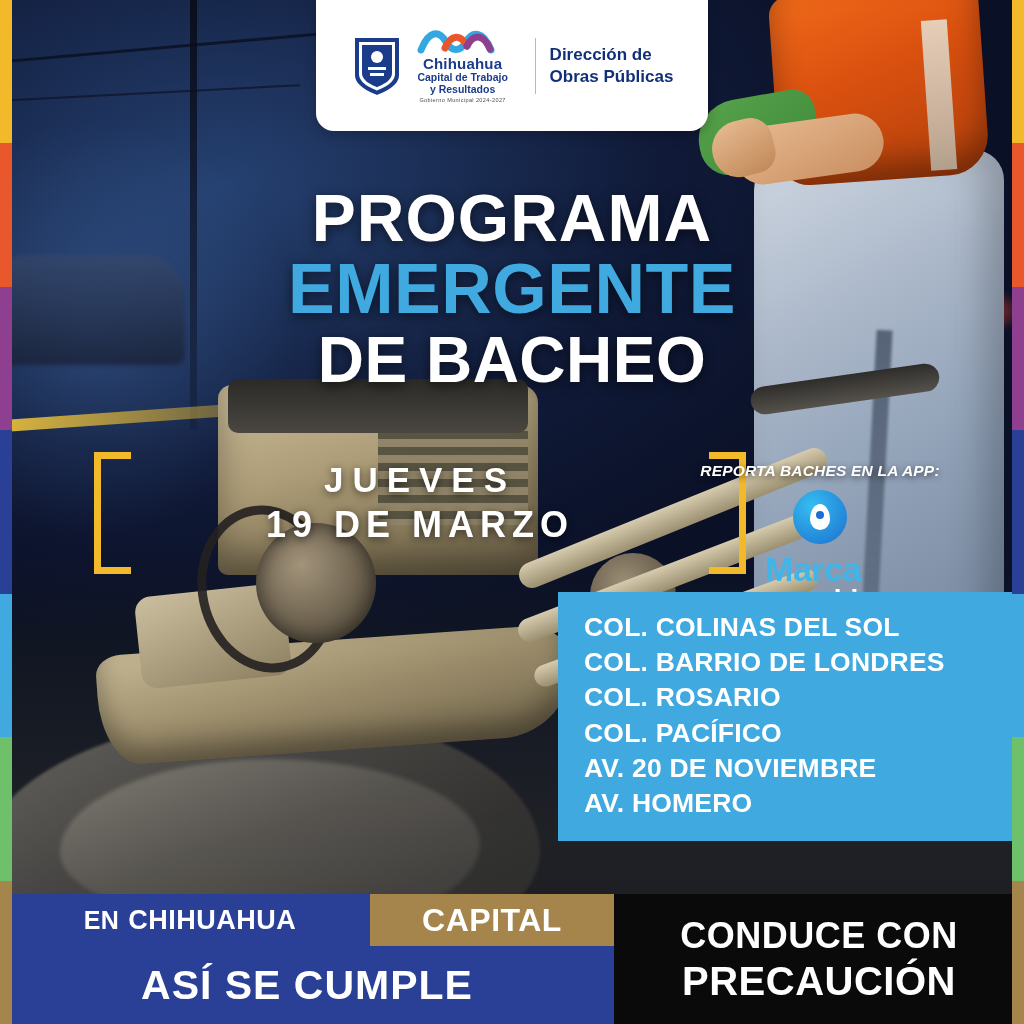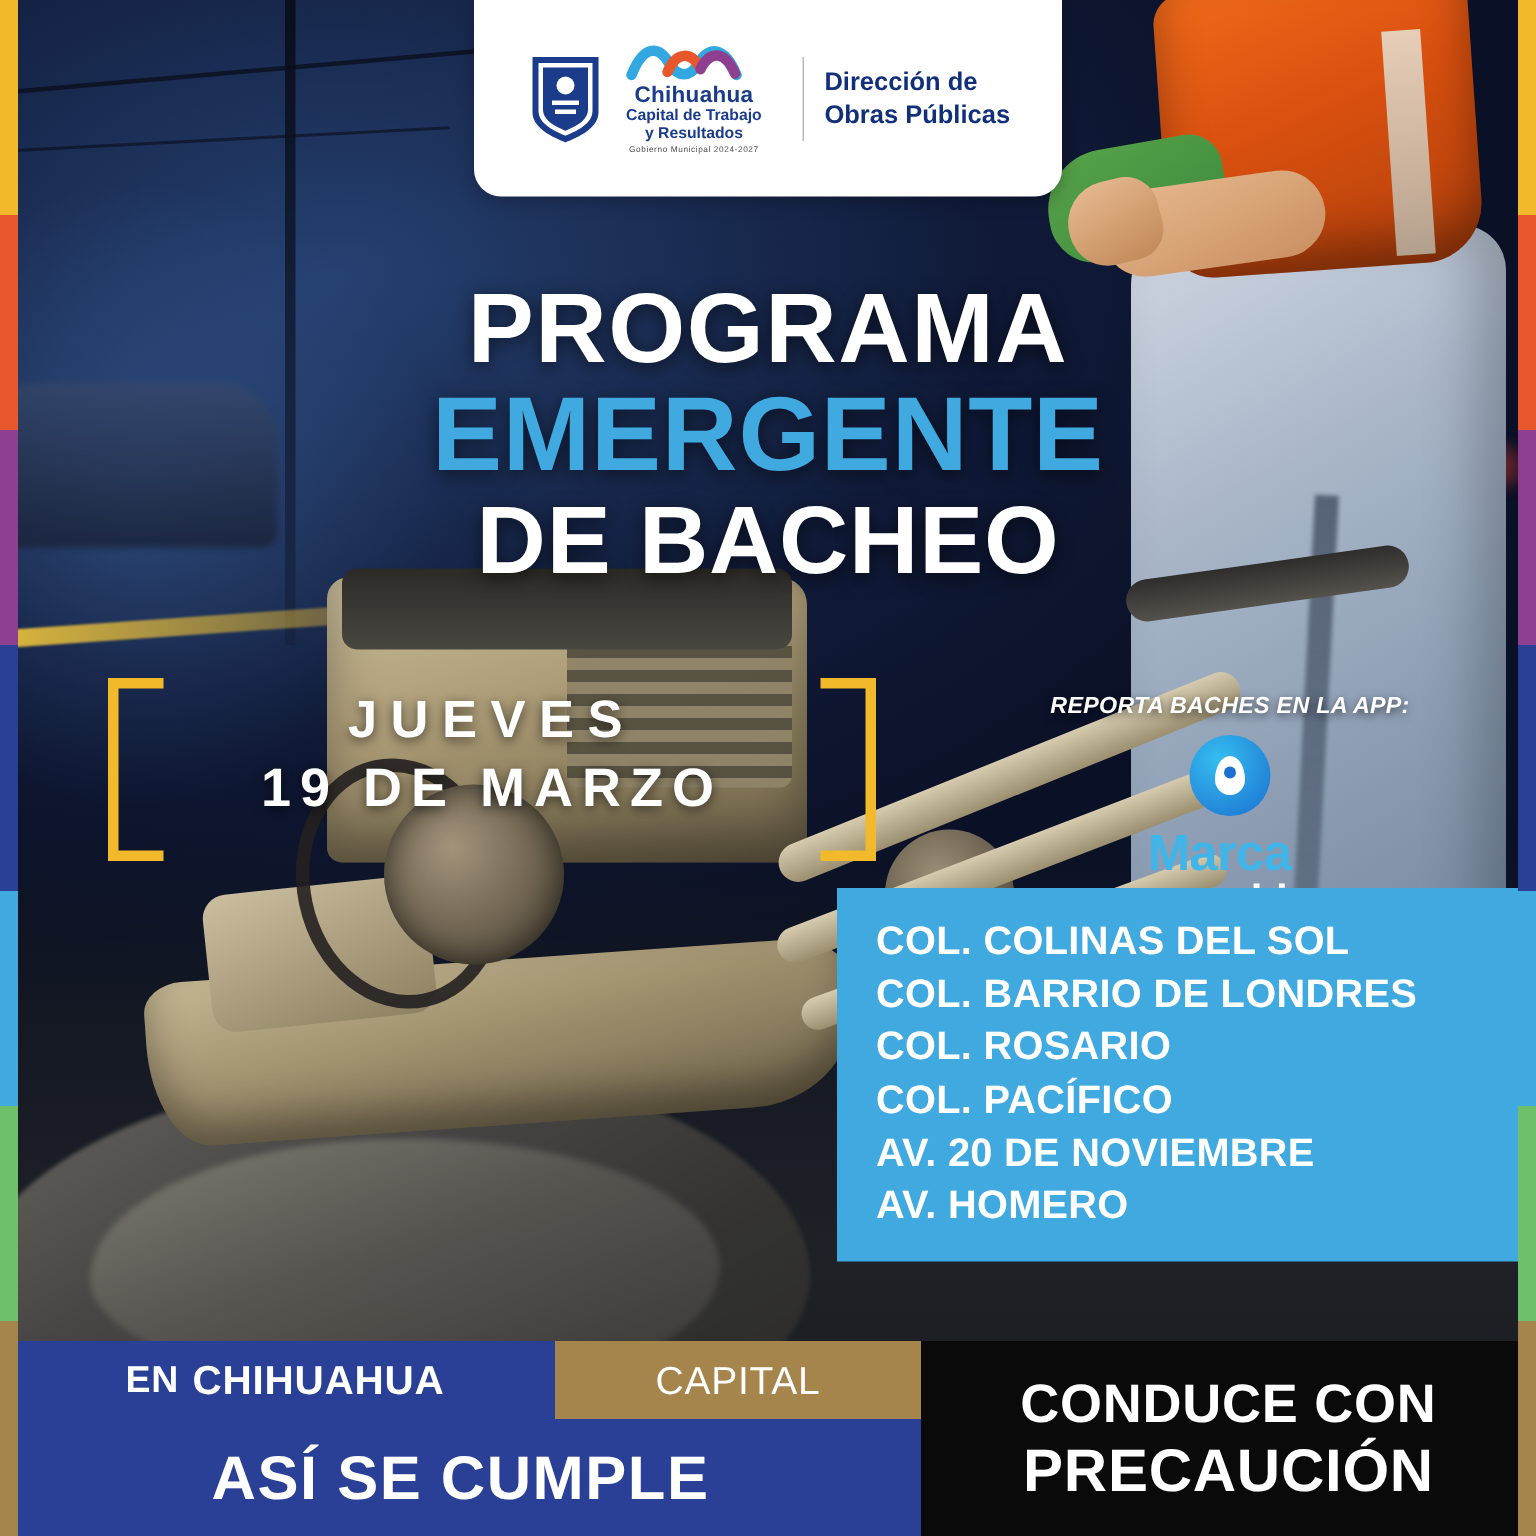--- a/index.html
+++ b/index.html
@@ -281,21 +281,21 @@
   }
   .h-line3 {
     font-size: 64px; font-weight: 800; color: #ffffff; letter-spacing: .5px;
     text-shadow: 0 3px 12px rgba(0,0,0,.55);
     line-height: 1.02;
     margin-top: 2px;
   }
 
   
   .date-wrap {
-    position: absolute; left: 72px; top: 452px; width: 512px; height: 110px;
+    position: absolute; left: 94px; top: 452px; width: 652px; height: 110px;
   }
   .bracket {
     position: absolute; top: 0; width: 30px; height: 108px;
     border-top: 7px solid #f2b92b;
     border-bottom: 7px solid #f2b92b;
   }
   .bracket.left { left: 0; border-left: 7px solid #f2b92b; }
   .bracket.right { right: 0; border-right: 7px solid #f2b92b; }
   .date-text {
     position: absolute; left: 0; right: 0; top: 6px; text-align: center;
@@ -356,21 +356,21 @@
     width: 10px; background: #f2b92b;
   }
   .bb-blue-strip {
     flex: 1; background: #2a3f96; display: flex; align-items: center; justify-content: center;
   }
   .bb-en { font-size: 25px; font-weight: 700; color: #ffffff; letter-spacing: .5px; }
   .bb-chih { font-size: 27px; font-weight: 800; color: #ffffff; margin-left: 9px; letter-spacing: .5px; }
   .bb-gold {
     width: 244px; background: #a5854c; display: flex; align-items: center; justify-content: center;
   }
-  .bb-capital { font-size: 26px; font-weight: 400; color: #ffffff; letter-spacing: .5px; }
+  .bb-capital { font-size: 32px; font-weight: 700; color: #ffffff; letter-spacing: .5px; }
   .bb-bottom-row {
     height: 78px; background: #2a3f96; display: flex; align-items: center; justify-content: center;
   }
   .bb-asi { font-size: 41px; font-weight: 800; color: #ffffff; letter-spacing: 1px; }
   .bb-right {
     position: absolute; right: 0; bottom: 0; width: 410px; height: 130px;
     background: #0a0a0a; display: flex; flex-direction: column;
     align-items: center; justify-content: center; gap: 2px;
   }
   .bb-conduce { font-size: 36px; font-weight: 800; color: #ffffff; letter-spacing: .5px; }

